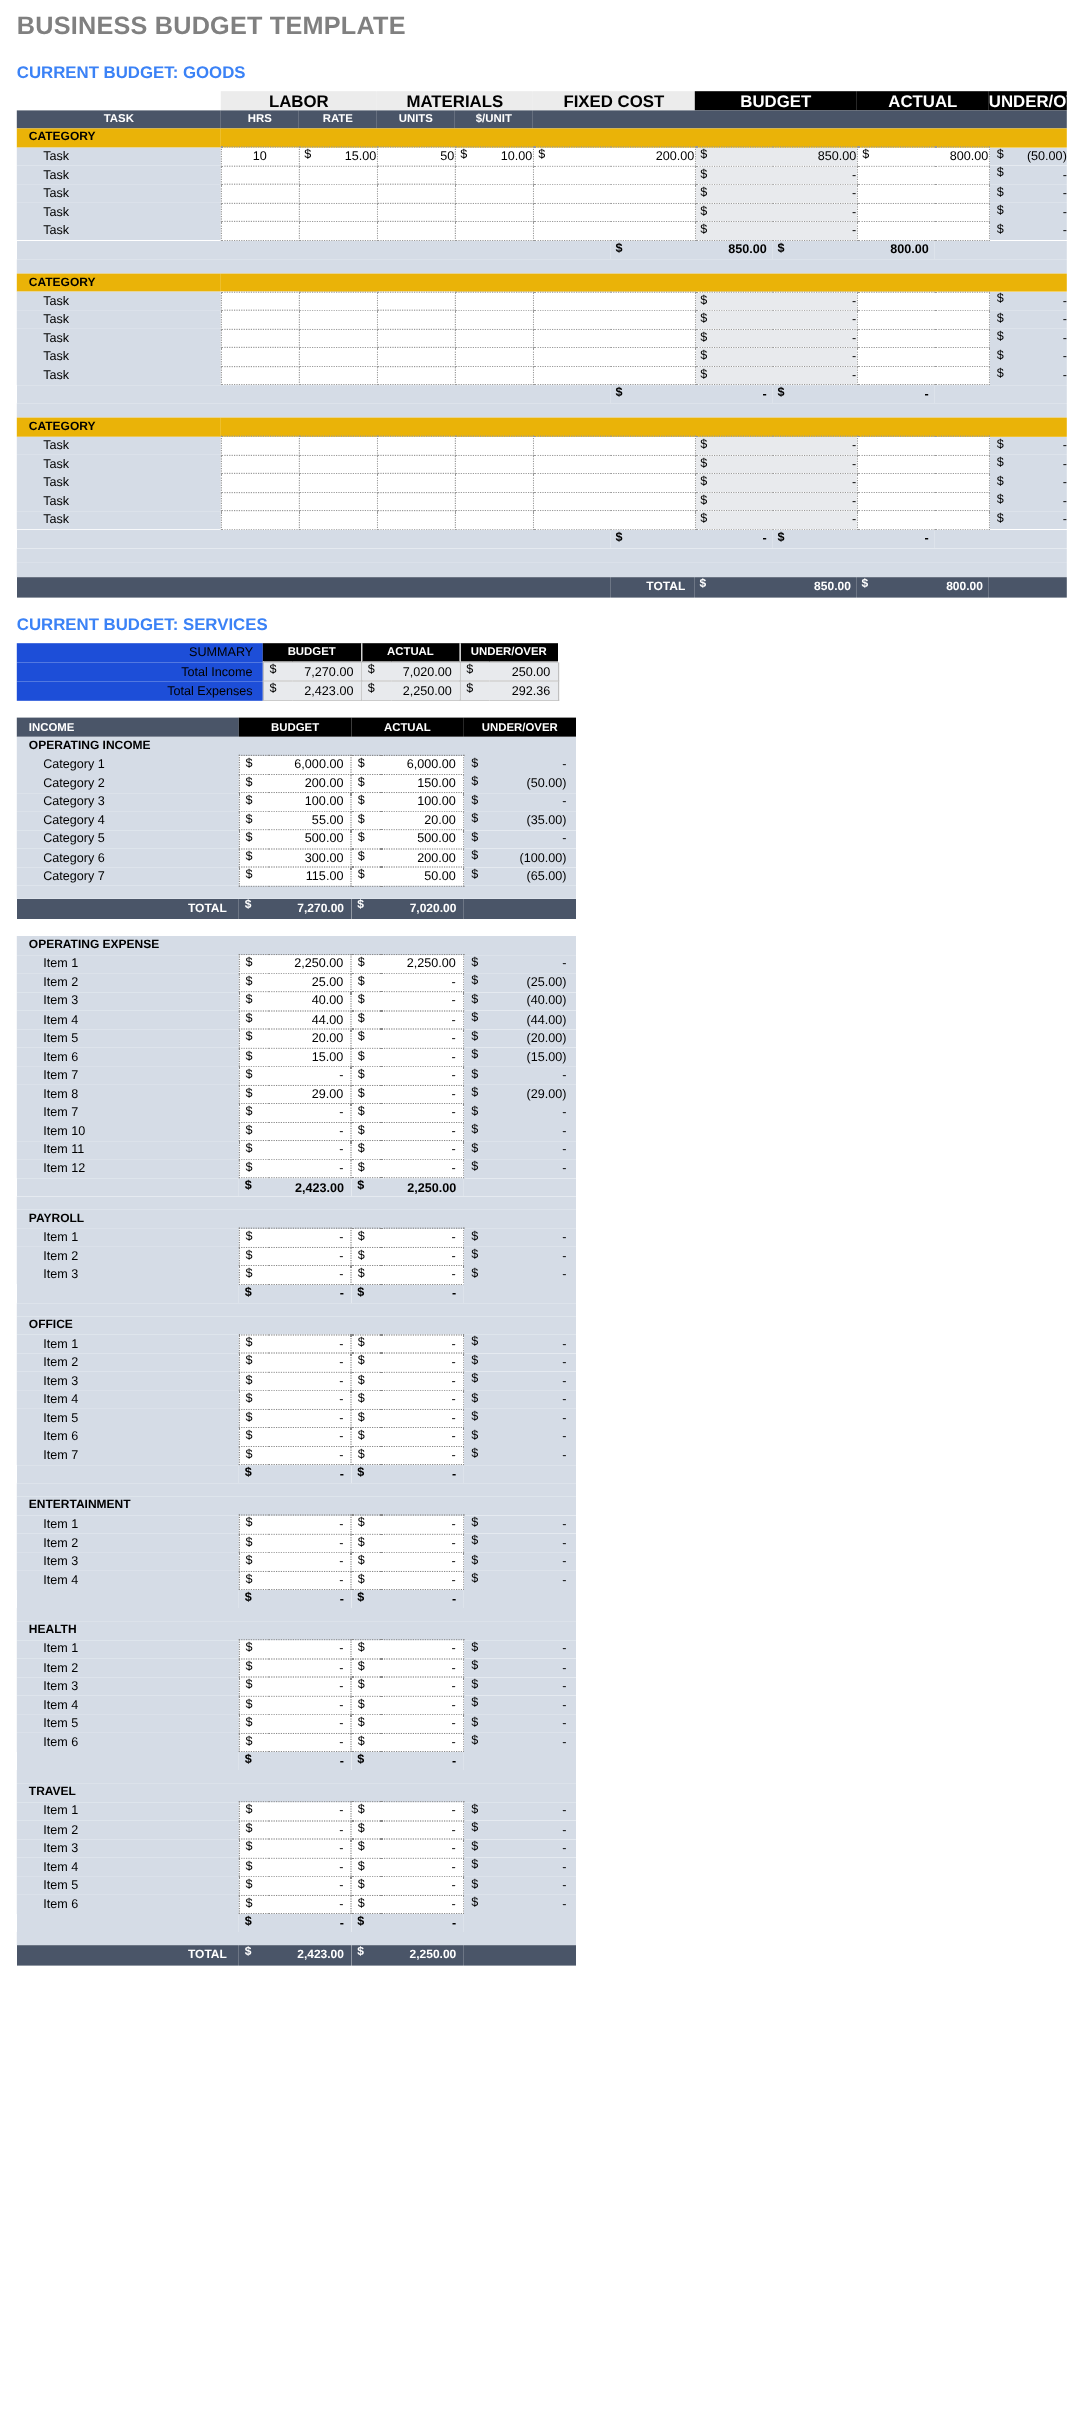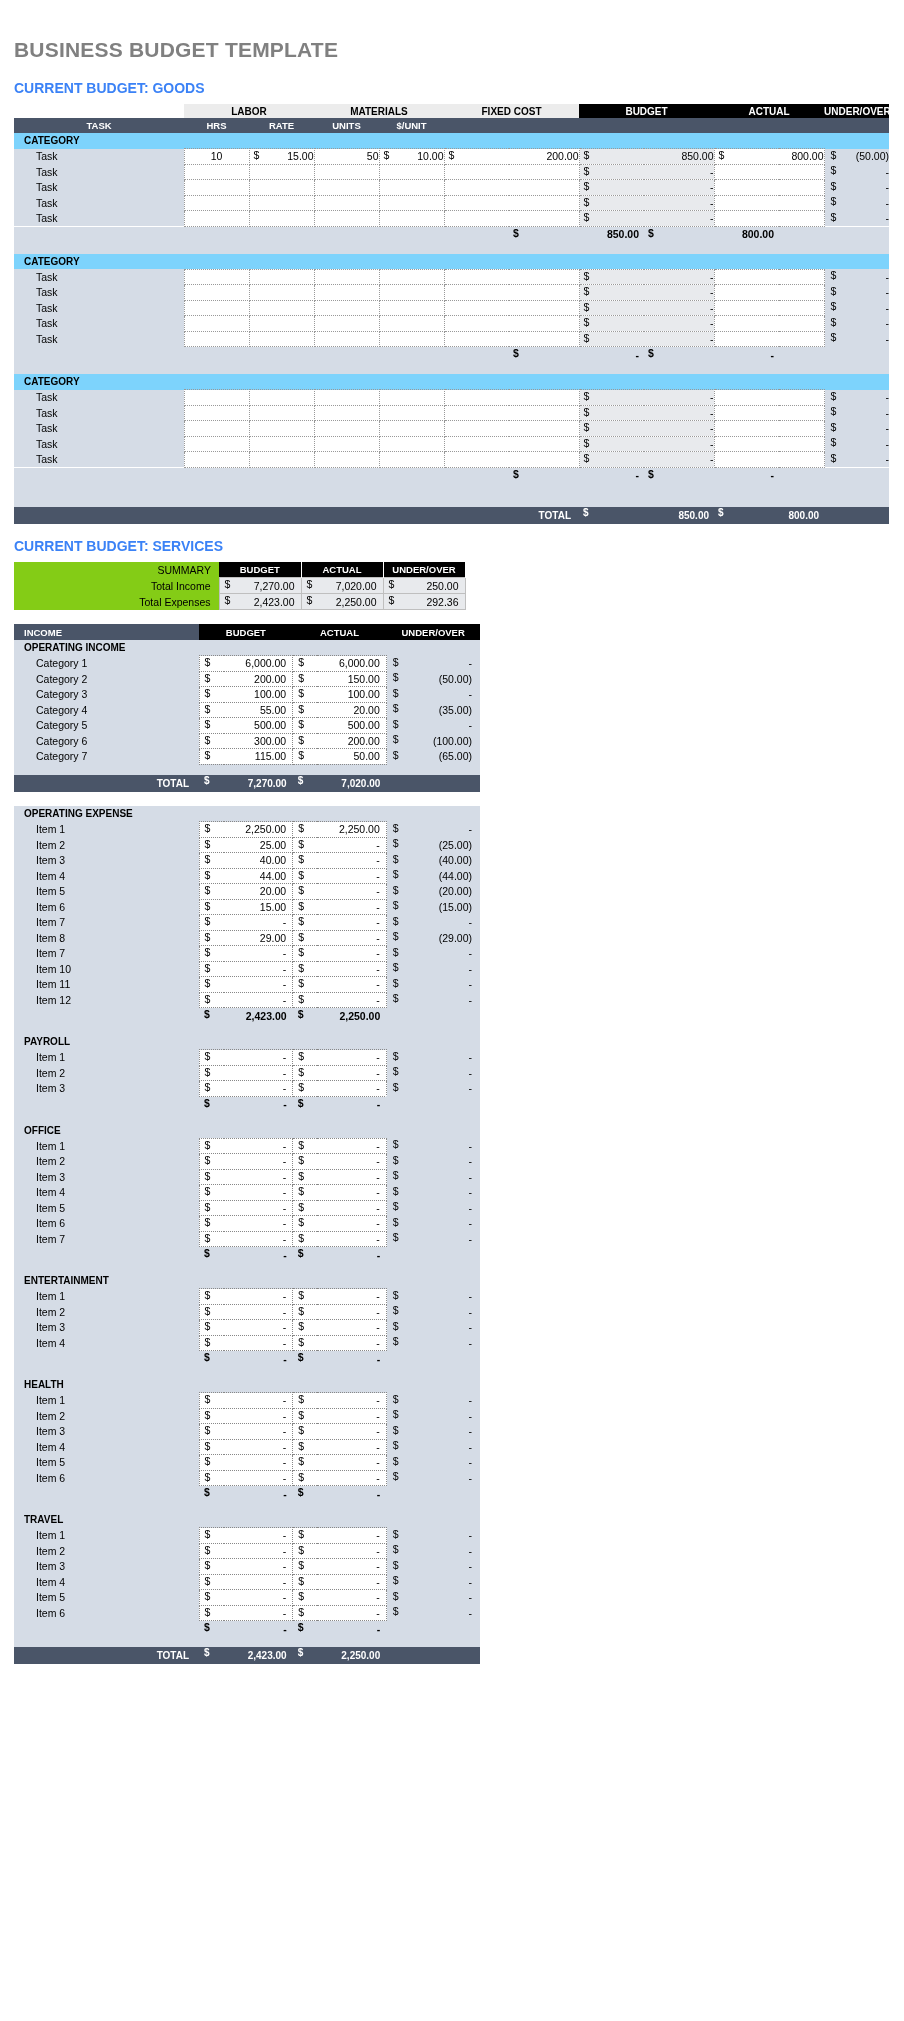--- a/index.html
+++ b/index.html
@@ -4,21 +4,21 @@
 <style>
   * { box-sizing: border-box; margin: 0; padding: 0; }
   body {
     width: 904px;
     background: #ffffff;
     font-family: "Liberation Sans", sans-serif;
     font-size: 11px;
     color: #000;
     -webkit-font-smoothing: antialiased;
   }
-  .page { width: 880px; padding: 0 0 12px 0; margin-top: 28px; }
+  .page { width: 880px; padding: 0 0 12px 0; }
 
   h1.title {
     font-size: 21px;
     font-weight: bold;
     color: #808080;
     letter-spacing: 0.2px;
     padding: 10px 0 4px 14px;
   }
   h2.subtitle {
     font-size: 14px;
@@ -26,30 +26,30 @@
     color: #3b82f6;
     padding: 14px 0 8px 14px;
   }
 
   table { border-collapse: collapse; table-layout: fixed; }
 
   
   .goods { width: 875px; margin-left: 14px; }
   .goods td, .goods th { padding: 0; height: 15.5px; vertical-align: middle; }
 
-  .grp-hdr td { background: #ececec; font-weight: bold; font-size: 10px; text-align: center; color:#000; height:14px;}
+  .grp-hdr td { background: #ececec; font-weight: bold; font-size: 14px; text-align: center; color:#000; height:14px;}
   .grp-hdr td.blank { background: #ffffff; }
   .grp-hdr td.blk { background: #000000; color: #ffffff; }
 
   .col-hdr td {
     background: #4a5568; color: #ffffff; font-weight: bold;
     font-size: 9.5px; text-align: center; height: 15px;
   }
 
-  .cat-row td { background: #7dd3fc; font-weight: bold; font-size: 10px; padding-left: 10px; }
+  .cat-row td { background: #eab308; font-weight: bold; font-size: 10px; padding-left: 10px; }
   .task-row td.lbl { background: #d5dce6; padding-left: 22px; font-size: 10.5px; }
 
   .inp {
     background: #ffffff;
     border-right: 1px dotted #999;
     border-bottom: 1px dotted #999;
     text-align: right;
     padding-right: 5px;
     font-size: 10.5px;
   }
@@ -67,21 +67,21 @@
   .total-band td {
     background: #4a5568; color: #ffffff; font-weight: bold; font-size: 10px;
     text-align: right; padding-right: 5px; height: 17px; position: relative;
   }
   .total-band td .sym { position: absolute; left: 4px; top: 0; }
   .total-band td.lbl { text-align: right; padding-right: 8px; }
 
   
   .summary { margin-left: 14px; }
   .summary td { height: 16px; font-size: 10.5px; }
-  .summary td.rlbl { text-align: right; padding-right: 8px; width: 205px; background:#84cc16; }
+  .summary td.rlbl { text-align: right; padding-right: 8px; width: 205px; background:#1d4ed8; }
   .summary th {
     background: #000; color: #fff; font-size: 9.5px; font-weight: bold;
     height: 16px; text-align: center; border-right: 1px solid #fff;
   }
   .summary td.val {
     background: #e8eaed; text-align: right; padding-right: 6px;
     border: 1px solid #bfbfbf; position: relative; width: 82px;
   }
   .summary td.val .sym { position: absolute; left: 5px; top: 0; }
 

